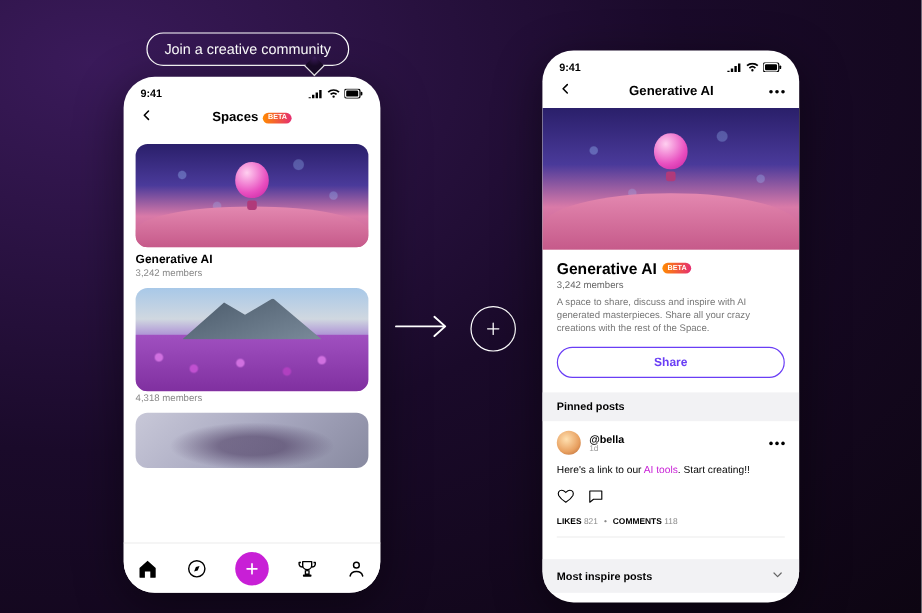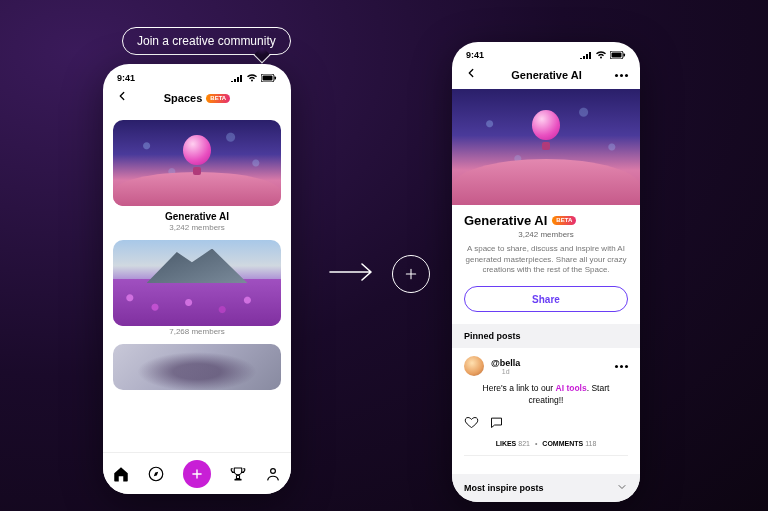--- a/index.html
+++ b/index.html
@@ -19,24 +19,24 @@
   .speech::after {
     content: ""; position: absolute; right: 22px; bottom: -7px;
     width: 11px; height: 11px; background: #180a28;
     border-right: 1.5px solid #fff; border-bottom: 1.5px solid #fff;
     transform: rotate(45deg);
     background: radial-gradient(ellipse at 10% 10%, #3a1a5a 0%, #1a0a2a 50%);
   }
 
   
   .phone {
-    position: absolute; width: 188px; height: 430px;
+    position: absolute; width: 214px; height: 430px;
     background: #fff; border-radius: 26px;
     box-shadow: 0 10px 40px rgba(0,0,0,.45);
-    overflow: hidden; display: flex; flex-direction: column; text-align: center;
+    overflow: hidden; display: flex; flex-direction: column;
   }
   .phone.left { left: 103px; top: 64px; }
   .phone.right { left: 452px; top: 42px; height: 460px; }
 
   .statusbar { height: 20px; display: flex; justify-content: space-between; align-items: center; padding: 7px 14px 0; font-size: 9px; font-weight: 600; }
   .status-icons { display: flex; gap: 3px; align-items: center; }
 
   .navbar { height: 28px; display: flex; align-items: center; justify-content: space-between; padding: 0 12px; }
   .nav-title { font-size: 11px; font-weight: 700; display: flex; align-items: center; gap: 4px; }
   .badge-beta { background: linear-gradient(90deg,#ff8a00,#e52e71); color:#fff; font-size: 6px; font-weight:700; padding:1.5px 4px; border-radius:5px; }
@@ -113,21 +113,21 @@
 
   .section-hdr { background:#f2f2f4; font-size:9px; font-weight:700; padding:7px 12px; margin-top:12px; display:flex; justify-content:space-between; align-items:center; }
 
   .post { padding: 8px 12px 6px; }
   .post-head { display:flex; align-items:center; gap:7px; }
   .avatar { width:20px; height:20px; border-radius:50%; background: radial-gradient(circle at 40% 35%, #ffe0b0, #e8a060 60%, #b06030); }
   .post-user { font-size:9px; font-weight:700; }
   .post-time { font-size:7px; color:#999; }
   .post-more { margin-left:auto; }
   .post-text { font-size:8.5px; margin-top:7px; line-height:1.4; }
-  .post-text .hl { color:#c81fd6; font-weight:700; }
+  .post-text .hl { color:#c81fd6; font-weight:400; }
   .post-actions { display:flex; gap:10px; margin-top:8px; }
   .post-actions svg { width:15px; height:15px; }
   .post-stats { font-size:7px; color:#888; margin-top:6px; padding-bottom:8px; border-bottom:1px solid #eee; }
   .post-stats b { color:#000; font-weight:700; margin-right:2px; }
   .post-stats .sep { margin: 0 3px; }
 
   
   .flow { position:absolute; left:328px; top:255px; display:flex; align-items:center; gap:18px; }
   .arrow svg { width:46px; height:22px; stroke:#fff; }
   .plus-circle { width:38px; height:38px; border:1.5px solid #fff; border-radius:50%; display:flex; align-items:center; justify-content:center; color:#fff; font-size:18px; font-weight:300; }
@@ -179,21 +179,21 @@
           </div>
       </div>
       <div class="card-title">Generative AI</div>
       <div class="card-sub">3,242 members</div>
     </div>
 
     <div class="card">
       <div class="card-img scene-flowers">
         <div class="mountain"></div>
       </div>
-      <div class="card-sub">7,268 members</div>
+      <div class="card-sub">4,318 members</div>
     </div>
 
     <div class="card">
       <div class="card-img scene-abstract" style="height:46px"></div>
     </div>
   </div>
 
   <div class="tabbar">
     <span class="tab-ic">
         <svg viewBox="0 0 24 24">

